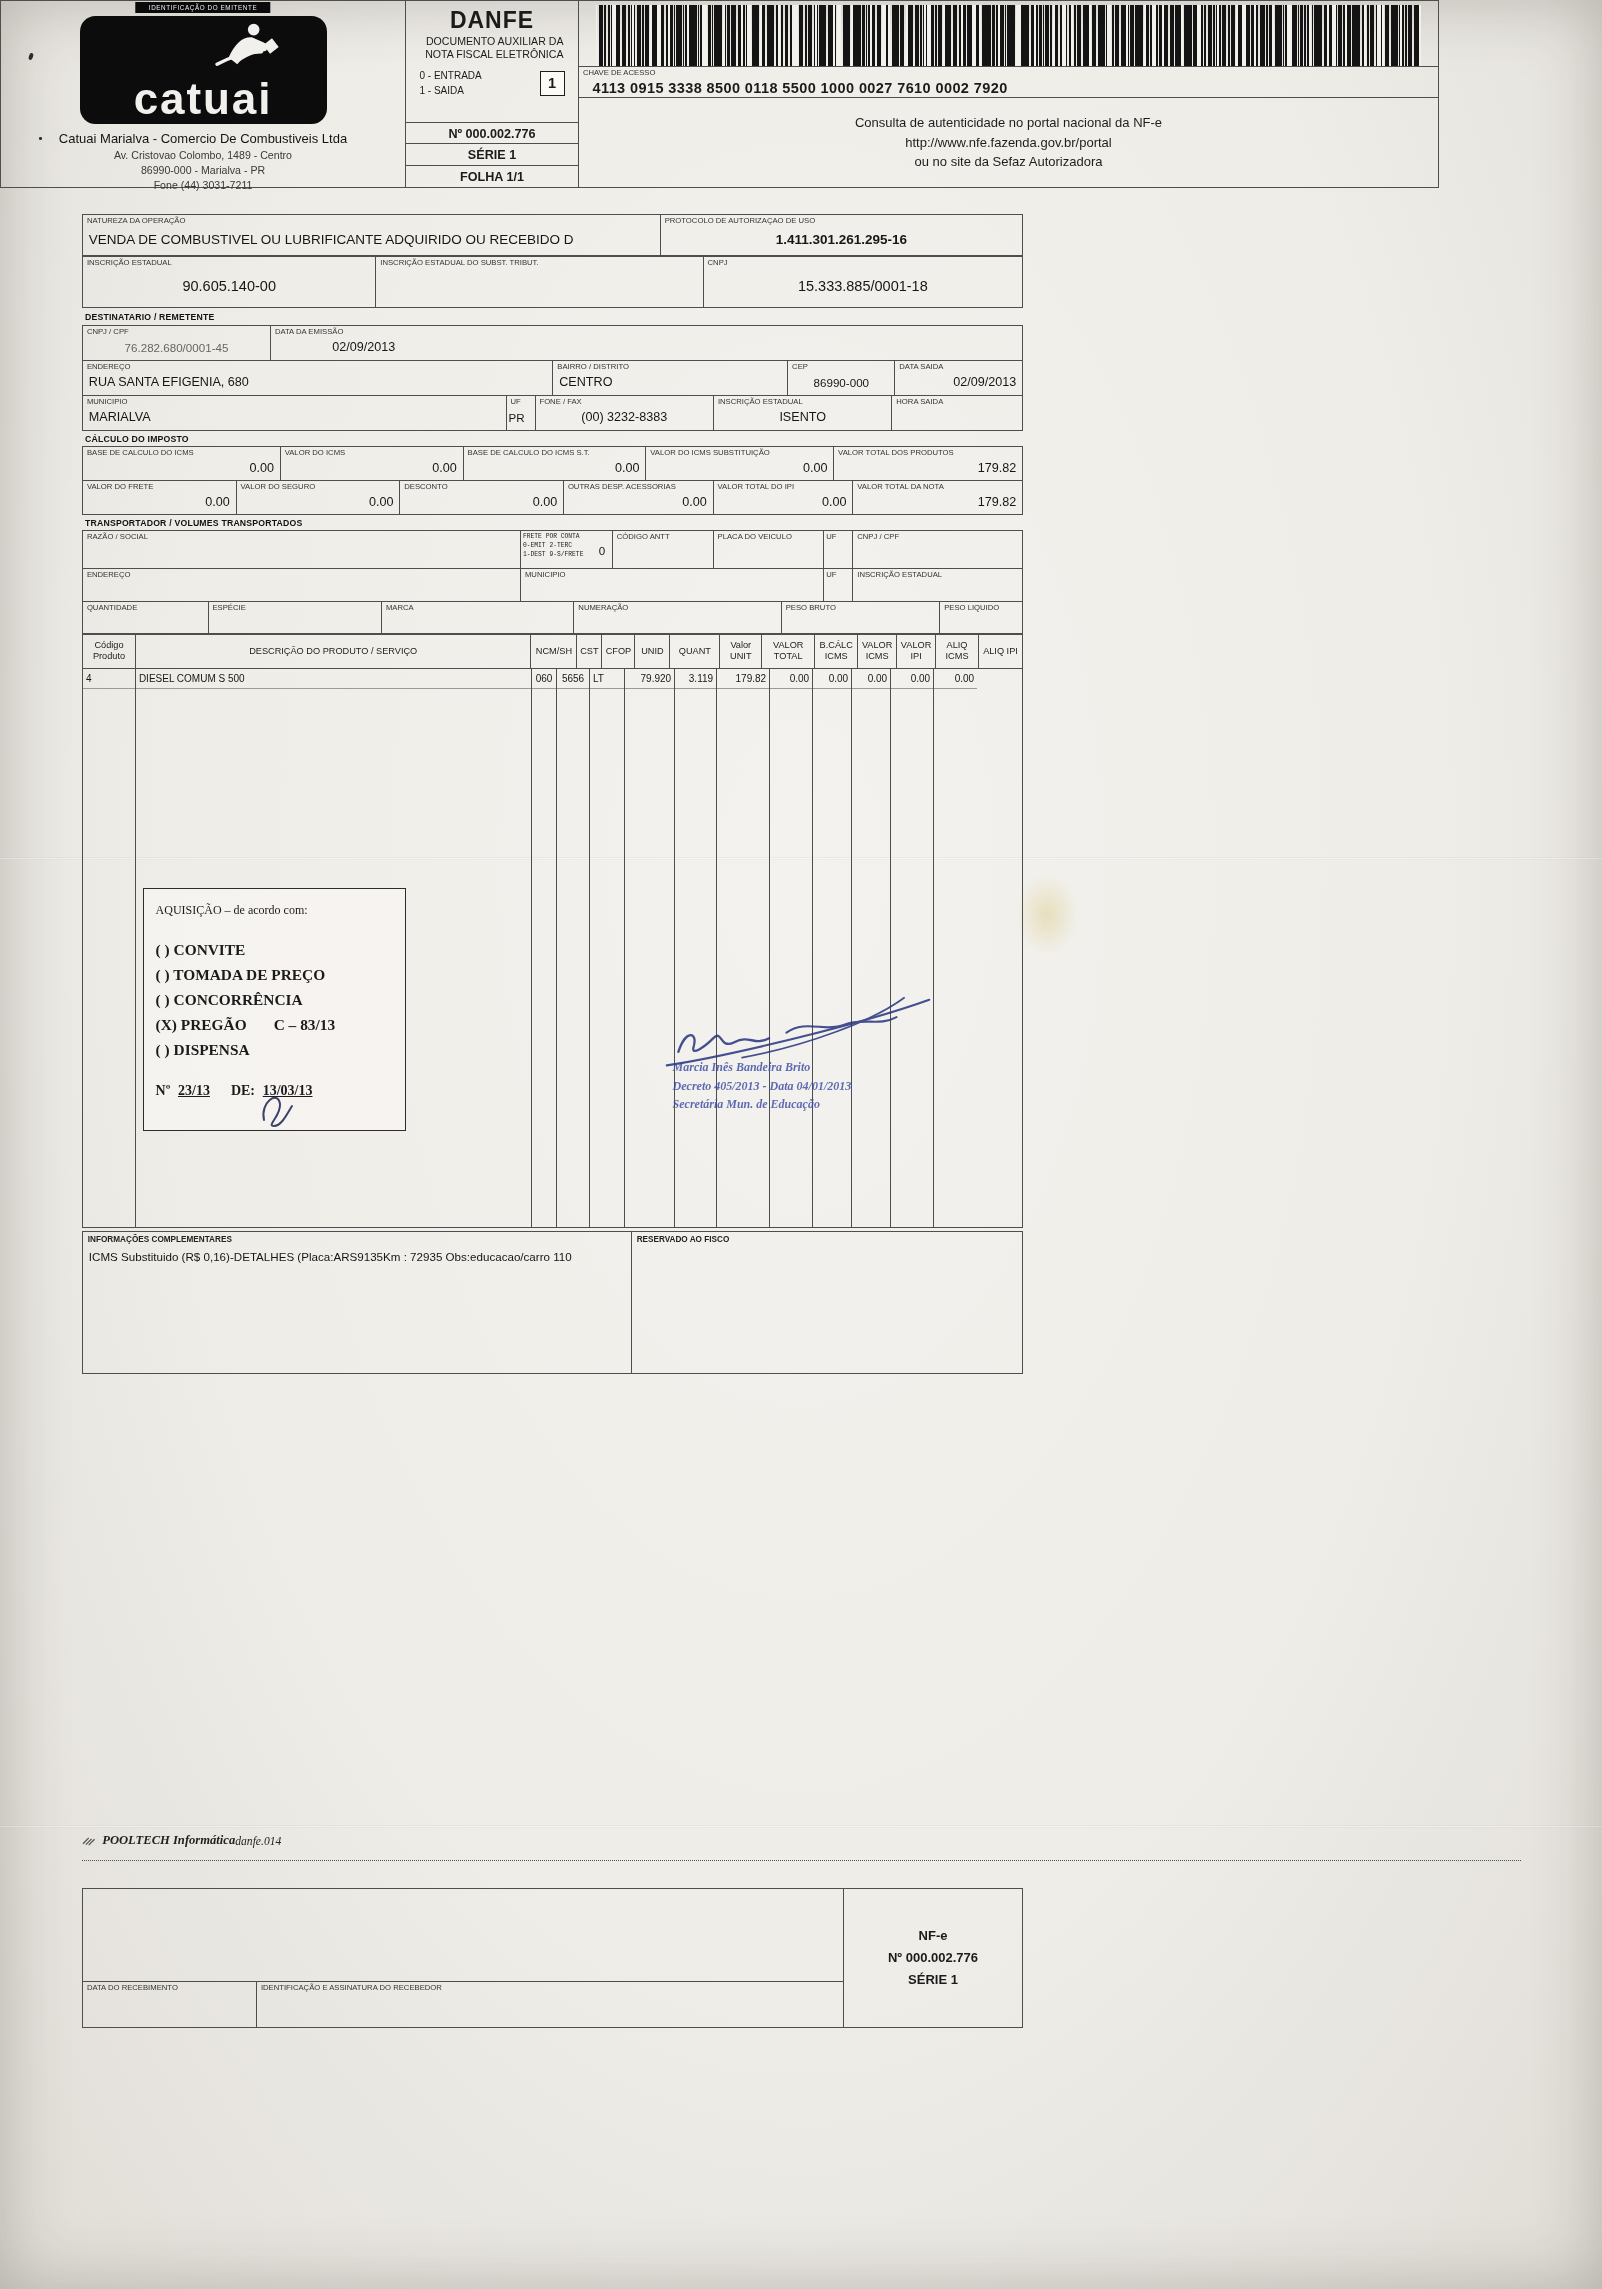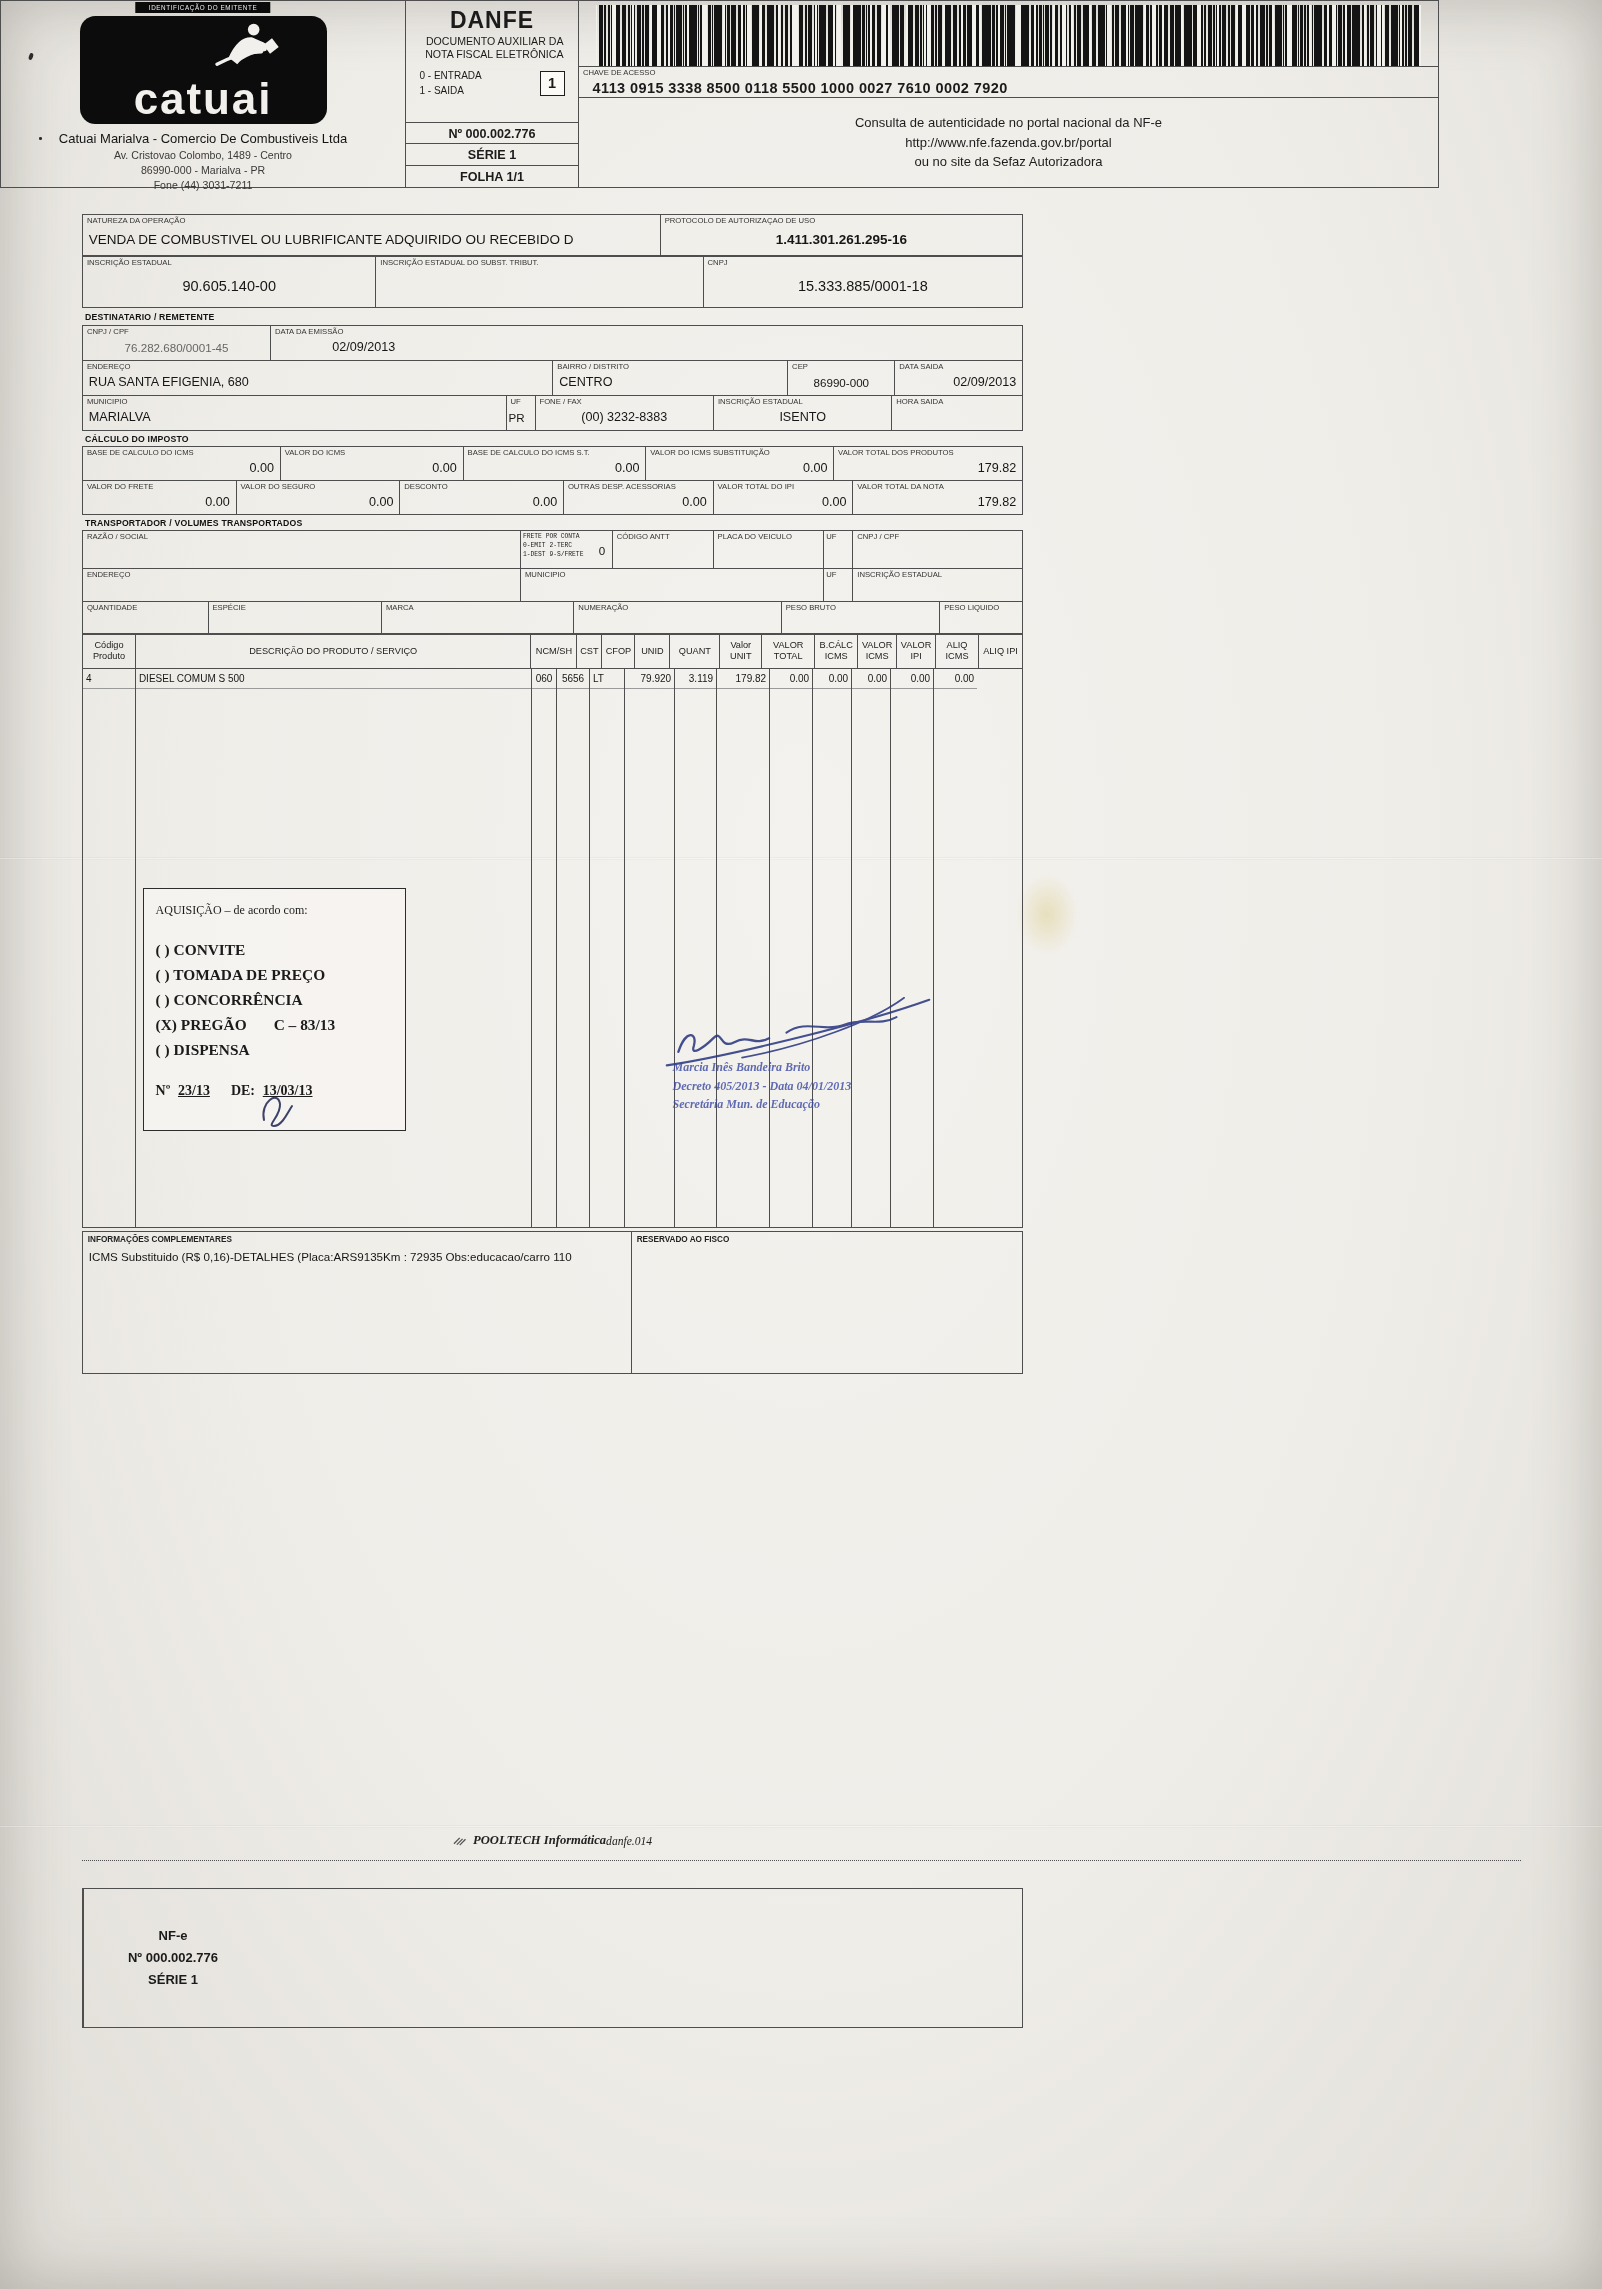--- a/index.html
+++ b/index.html
@@ -78,21 +78,21 @@
   .delabel{margin-left:21px}
   .stamp-scribble{position:absolute;left:108px;top:193px}
   
   .sig{left:661px;top:990px;width:275px;height:145px;position:absolute}
   .sig-stamp{position:absolute;left:11.6px;top:68px;color:#3a49a3;font-family:"Liberation Serif",serif;
     font-size:12px;font-weight:bold;font-style:italic;line-height:1.55;filter:blur(0.7px);opacity:.8;white-space:nowrap}
   
   .sec-info{top:1231px;height:143px}
   .info-text{font-size:11.6px;padding:5.8px 5.8px;color:#161616}
   
-  .rodape{left:82px;top:1833px;width:941px;position:absolute;display:flex;justify-content:center;align-items:flex-end}
+  .rodape{left:82px;top:1833px;width:941px;position:absolute;display:flex;justify-content:flex-start;align-items:flex-end}
   .pool{font-family:"Liberation Serif",serif;font-weight:bold;font-style:italic;font-size:12.6px;color:#222;display:flex;align-items:center;gap:4.8px}
   .danferef{font-family:"Liberation Serif",serif;font-style:italic;font-size:11.6px;color:#222}
   .cutline{left:82px;top:1860px;width:1439px;border-top:1.9px dotted #4e4e4e;position:absolute}
   
   .canhoto{left:82px;top:1888px;width:941px;height:140px;border:1px solid #4e4e4e;position:absolute;display:flex}
   .can-left{flex:1;display:flex;flex-direction:column}
   .can-space{flex:1}
   .can-bottom{height:46px;border-top:1px solid #4e4e4e;display:flex}
   .can-data{width:174px;border-right:1px solid #4e4e4e}
   .can-assin{flex:1}
@@ -487,20 +487,31 @@
             <path d="M7 10.5 L13 4.5"></path>
         </g>
       </svg>
       <span>POOLTECH Informática</span>
     </div>
     <div class="danferef">danfe.014</div>
   </div>
   <div class="cutline"></div>
 
   <div class="canhoto">
+    <div class="can-left">
+      <div class="can-space"></div>
+      <div class="can-bottom">
+        <div class="can-data">
+          <div class="lbl">DATA DO RECEBIMENTO</div>
+        </div>
+        <div class="can-assin">
+          <div class="lbl">IDENTIFICAÇÃO E ASSINATURA DO RECEBEDOR</div>
+        </div>
+      </div>
+    </div>
     <div class="can-nfe">
       <div>NF-e</div>
       <div>Nº 000.002.776</div>
       <div>SÉRIE 1</div>
     </div>
   </div>
 
 </div>
 
 

